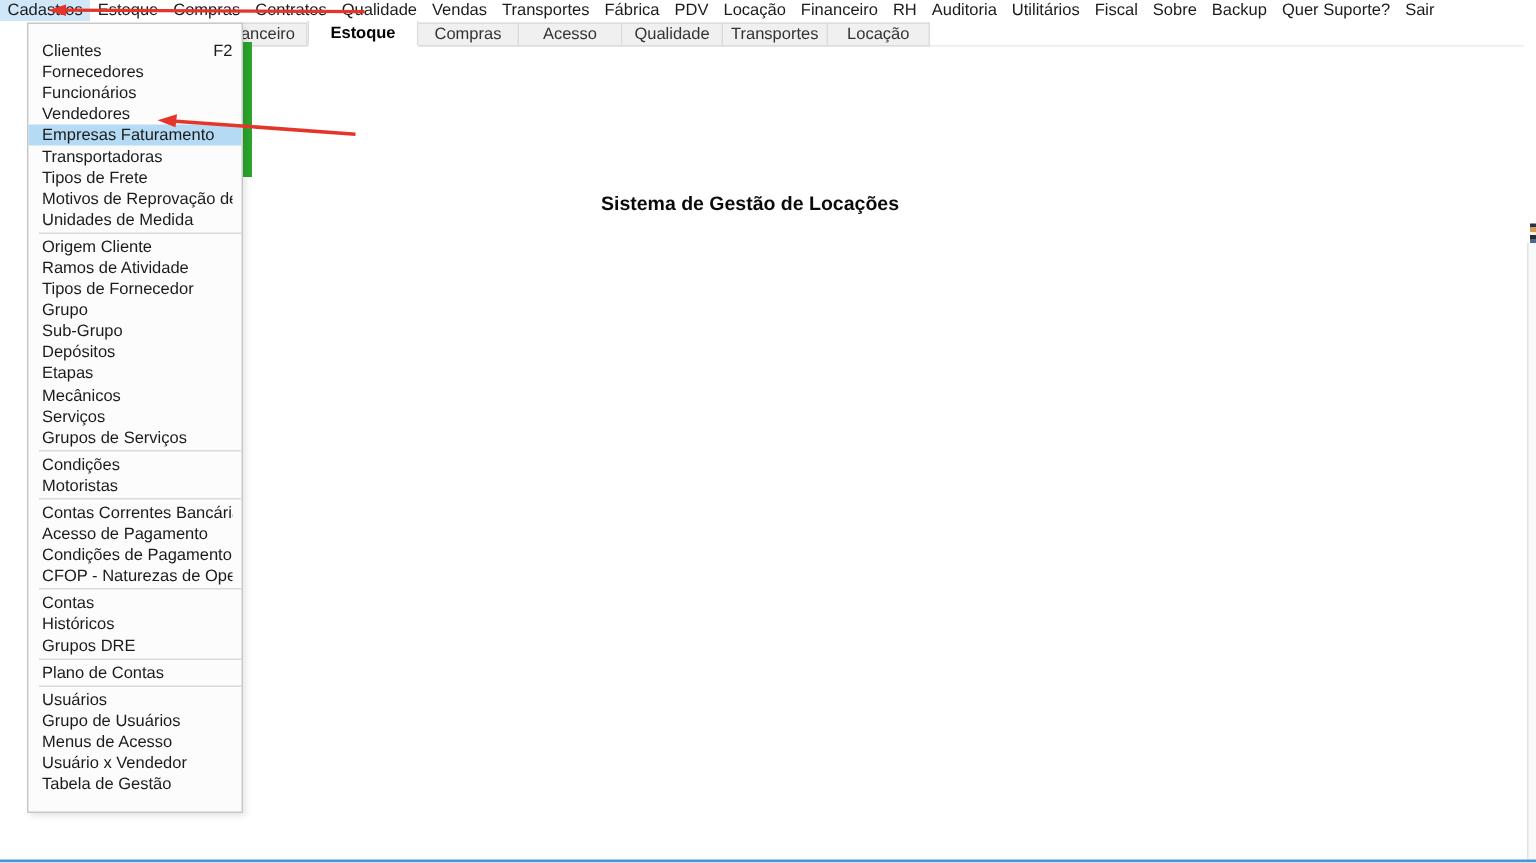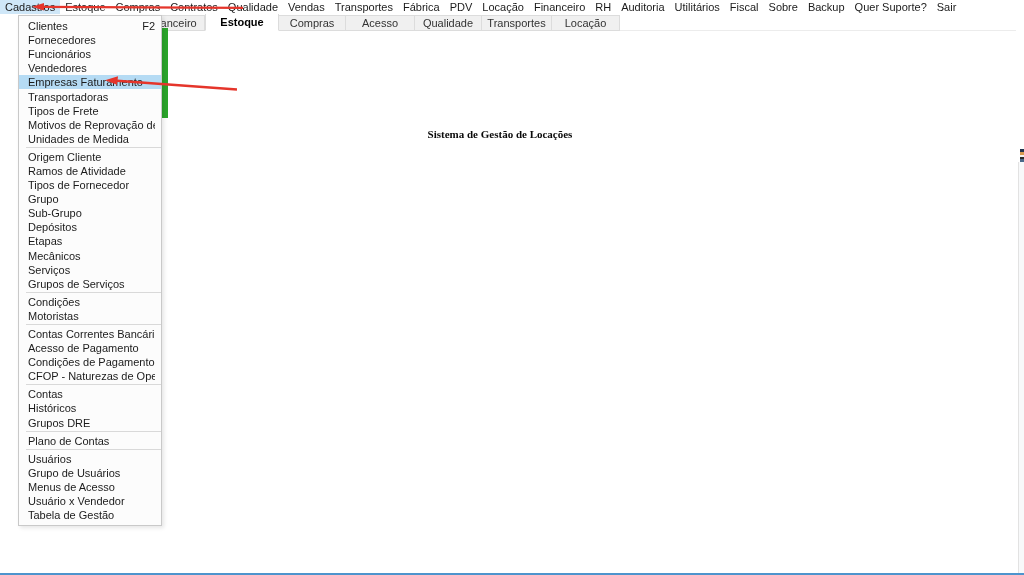--- a/index.html
+++ b/index.html
@@ -31,35 +31,35 @@
   .tab.active{
     height:19px;line-height:18px;background:#ffffff;font-weight:bold;color:#000;
     border:1px solid #dcdcdc;border-bottom:1px solid #ffffff;
   }
   .tabline{position:absolute;left:137px;width:879px;top:30px;height:1px;background:#ececec;z-index:0;}
   
   .dropdown{
     position:absolute;left:18px;top:15px;width:142px;
     background:#fcfcfc;border:1px solid #c9c9c9;
     box-shadow:2px 2px 4px rgba(0,0,0,0.10);
-    z-index:10;padding:3px 0;font-size:11px;color:#1b1b1b;
+    z-index:10;padding:11px 0;font-size:11px;color:#1b1b1b;
   }
   .ditem{
     height:14.1px;display:flex;align-items:center;
     padding:0 6px 0 9px;cursor:default;white-space:nowrap;
   }
   .ditem .lbl{flex:1;overflow:hidden;}
   .ditem .sc{margin-left:12px;}
   .ditem.hl{background:#b5dbf4;}
   .dsep{height:1px;border-top:1px solid #d9d9d9;margin:1px 0 1px 7px;}
   
   .greenbar{position:absolute;left:162px;top:28px;width:6px;height:90px;background:#2ba52b;z-index:5;}
   .page-title{
     position:absolute;top:128px;left:0;width:1000px;text-align:center;
-    font-size:11px;font-weight:bold;color:#0a0a0a;z-index:1;font-family:Liberation Serif, serif;
+    font-size:13px;font-weight:bold;color:#0a0a0a;z-index:1;
   }
   
   .edge-strip{
     position:absolute;left:1018px;top:162px;width:6px;height:411px;
     background:#f8f9fa;border-left:1px solid #e2e2e2;z-index:1;
   }
   .edge-icon{
     position:absolute;left:1020px;top:149px;width:4px;height:13px;z-index:2;
     background:linear-gradient(180deg,#22344e 0%,#22344e 20%,#d89a50 20%,#d89a50 45%,#f4f4f4 45%,#f4f4f4 60%,#2b2b2b 60%,#2b2b2b 80%,#4a6a8a 80%);
   }

